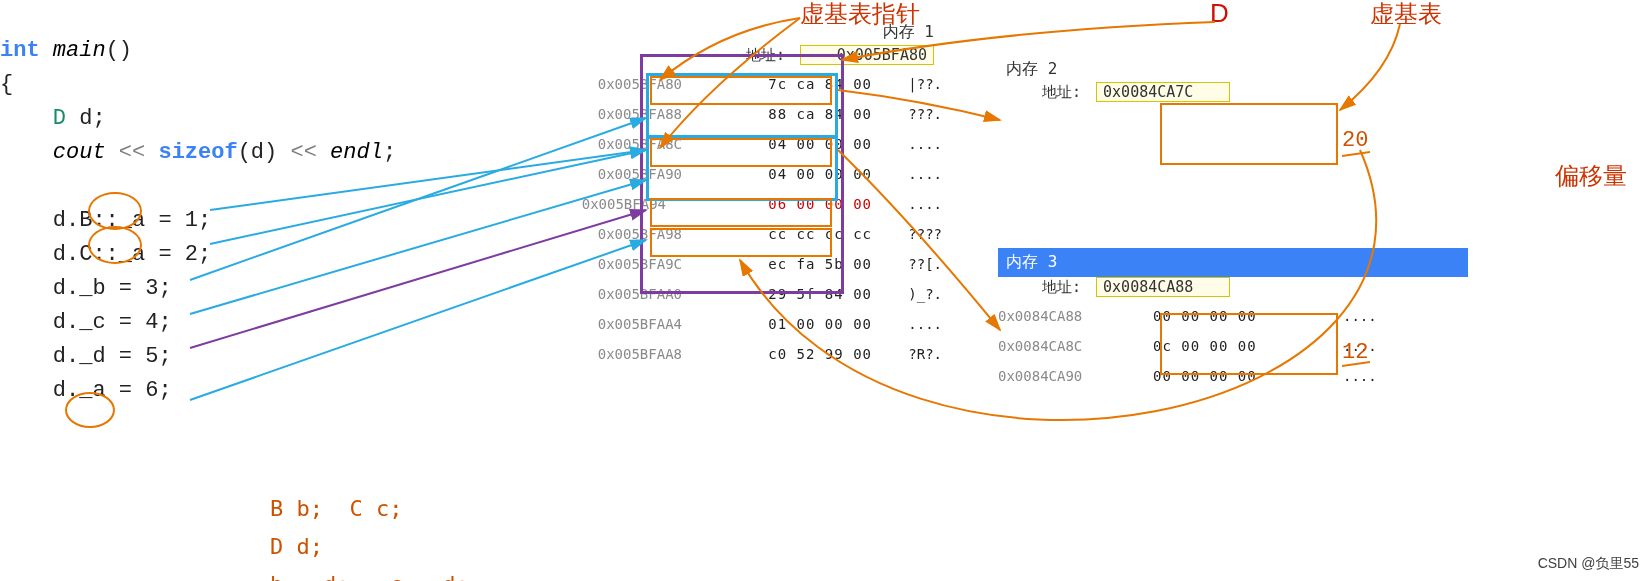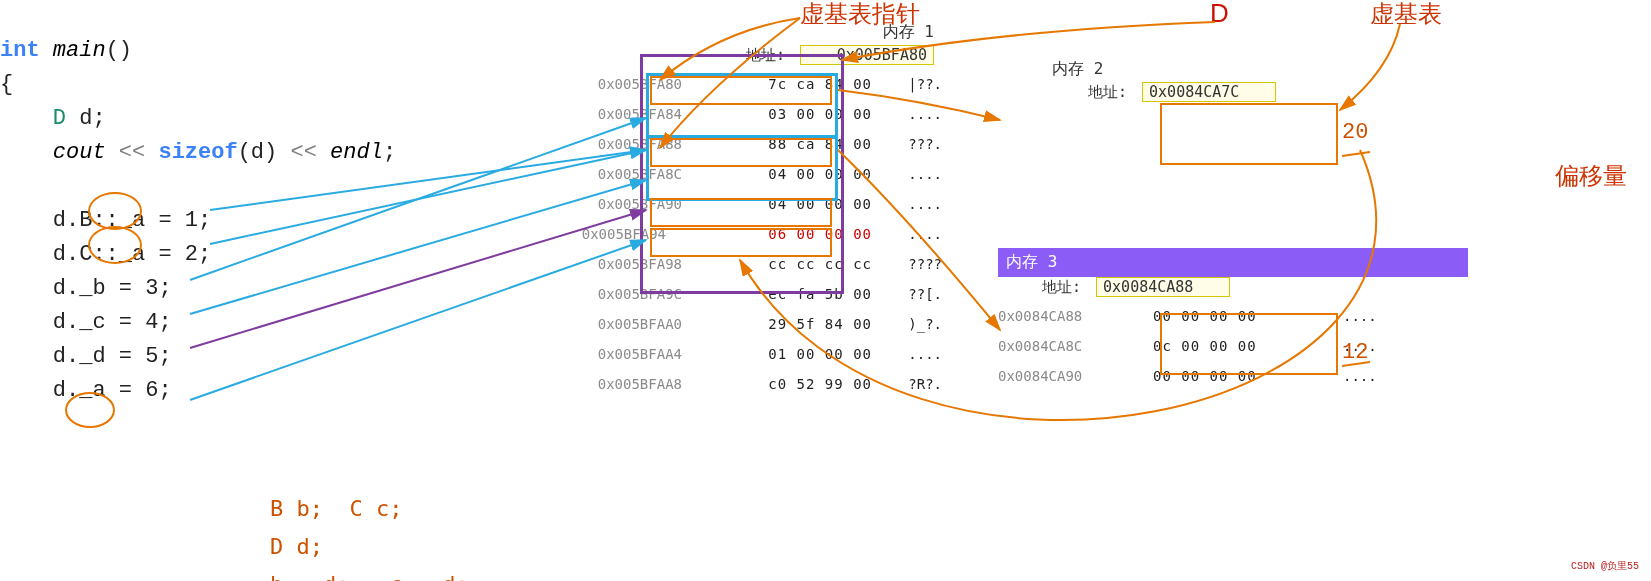--- a/index.html
+++ b/index.html
@@ -58,21 +58,21 @@
   .panel-addr-label { color: #333; margin-right: 6px; }
   .panel-addr-val {
     display: inline-block;
     border: 1px solid #d4c600;
     background: #fffde7;
     padding: 0 6px;
     min-width: 120px;
     font-family: Consolas, monospace;
   }
   .highlight-title {
-    background: #8b5cf6;
+    background: #3b82f6;
     color: #fff;
   }
   .memrow {
     font-family: Consolas, monospace;
     font-size: 14px;
     line-height: 30px;
     white-space: nowrap;
   }
   .memrow .addr { color: #8a8a8a; display: inline-block; width: 155px; }
   .memrow .bytes { display: inline-block; width: 190px; letter-spacing: 1px; }
@@ -95,23 +95,23 @@
     pointer-events: none;
   }
   .small-note {
     position: absolute;
     font-size: 22px;
     color: #cc5200;
   }
   .watermark {
     position: absolute;
     right: 12px; bottom: 8px;
-    font-size: 10px;
-    color: #b91c1c;
-    font-family: Liberation Mono, monospace;
+    font-size: 14px;
+    color: #404040;
+    font-family: Liberation Sans, sans-serif;
   }
   .hex-red { color: #c00; margin-left: 16px; }
 </style>
 </head>
 <body>
 
 <div class="layer code">
 <span class="kw">int</span><span class="type"> main</span><span>()</span>
 <span>{</span>
 <span>    </span><span class="cls">D</span><span> d;</span>
@@ -136,50 +136,49 @@
 </div>
 
 <div class="mempanel" style="left:462px; top:18px; width:480px;text-align:right;">
   <div class="panel-title">内存 1</div>
   <div class="panel-addr">
     <span class="panel-addr-label">地址:</span>
     <span class="panel-addr-val">0x005BFA80</span>
   </div>
   <div id="mem1rows">
       <div class="memrow"><span class="addr">0x005BFA80</span><span class="bytes">7c ca 84 00</span><span class="ascii">|??.</span></div>
-      <div class="memrow"><span class="addr">0x005BFA84</span><span class="bytes">03 00 00 00</span><span class="ascii">....</span></div>
       <div class="memrow"><span class="addr">0x005BFA88</span><span class="bytes">88 ca 84 00</span><span class="ascii">???.</span></div>
       <div class="memrow"><span class="addr">0x005BFA8C</span><span class="bytes">04 00 00 00</span><span class="ascii">....</span></div>
       <div class="memrow"><span class="addr">0x005BFA90</span><span class="bytes">04 00 00 00</span><span class="ascii">....</span></div>
       <div class="memrow"><span class="addr">0x005BFA94</span><span class="bytes hex-red">06 00 00 00</span><span class="ascii">....</span></div>
       <div class="memrow"><span class="addr">0x005BFA98</span><span class="bytes">cc cc cc cc</span><span class="ascii">????</span></div>
       <div class="memrow"><span class="addr">0x005BFA9C</span><span class="bytes">ec fa 5b 00</span><span class="ascii">??[.</span></div>
       <div class="memrow"><span class="addr">0x005BFAA0</span><span class="bytes">29 5f 84 00</span><span class="ascii">)_?.</span></div>
       <div class="memrow"><span class="addr">0x005BFAA4</span><span class="bytes">01 00 00 00</span><span class="ascii">....</span></div>
       <div class="memrow"><span class="addr">0x005BFAA8</span><span class="bytes">c0 52 99 00</span><span class="ascii">?R?.</span></div>
     </div>
 </div>
 
 <div class="box-purple" style="left:640px; top:54px; width:198px; height:234px;"></div>
 <div class="box-cyan" style="left:646px; top:73px;  width:186px; height:60px;"></div>
 <div class="box-cyan" style="left:646px; top:135px; width:186px; height:60px;"></div>
 <div class="box-orange" style="left:650px; top:76px;  width:178px; height:25px;"></div>
 <div class="box-orange" style="left:650px; top:138px; width:178px; height:25px;"></div>
 <div class="box-orange" style="left:650px; top:198px; width:178px; height:25px;"></div>
 <div class="box-orange" style="left:650px; top:228px; width:178px; height:25px;"></div>
 
-<div class="mempanel" style="left:1044px; top:55px; width:470px;">
+<div class="mempanel" style="left:998px; top:55px; width:470px;">
   <div class="panel-title">内存 2</div>
   <div class="panel-addr">
     <span class="panel-addr-label">地址:</span>
     <span class="panel-addr-val">0x0084CA7C</span>
   </div>
 </div>
 <div class="box-orange" style="left:1160px; top:103px; width:174px; height:58px;"></div>
-<div class="small-note" style="left:1342px; top:120px;">20</div>
+<div class="small-note" style="left:1342px; top:128px;">20</div>
 
 <div class="mempanel" style="left:998px; top:248px; width:470px;">
   <div class="panel-title highlight-title" style="padding:4px 8px;">内存 3</div>
   <div class="panel-addr">
     <span class="panel-addr-label">地址:</span>
     <span class="panel-addr-val">0x0084CA88</span>
   </div>
   <div id="mem3rows">
       <div class="memrow"><span class="addr">0x0084CA88</span><span class="bytes">00 00 00 00</span><span class="ascii">....</span></div>
       <div class="memrow"><span class="addr">0x0084CA8C</span><span class="bytes">0c 00 00 00</span><span class="ascii">....</span></div>

